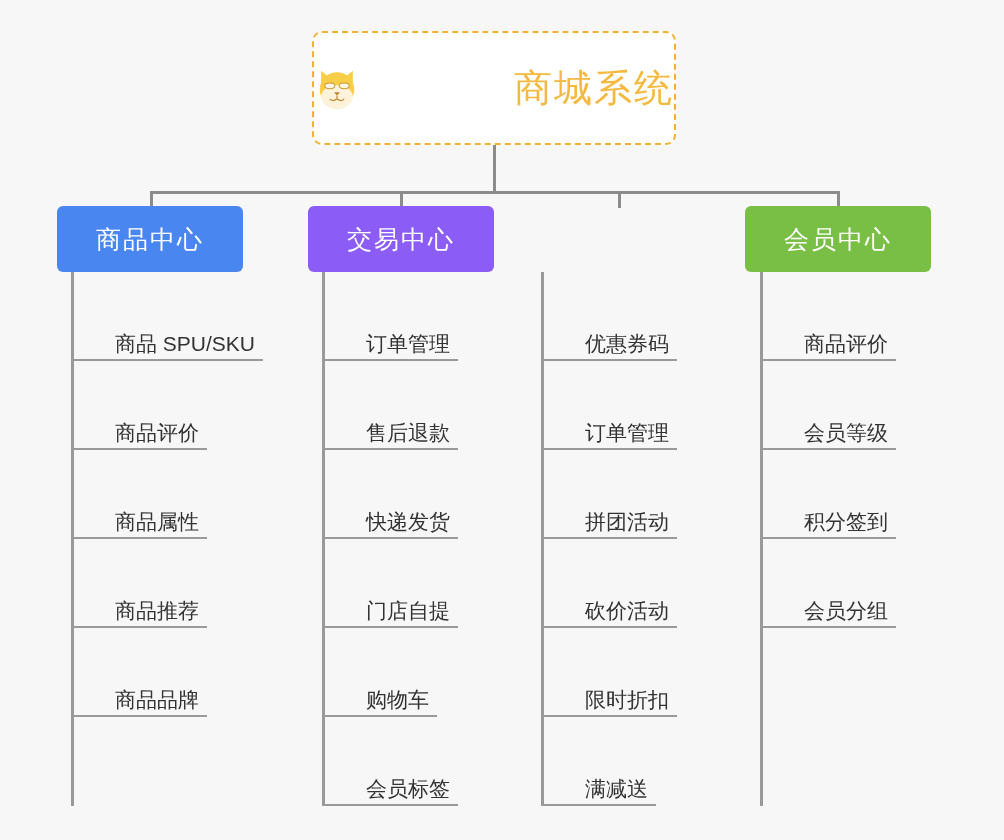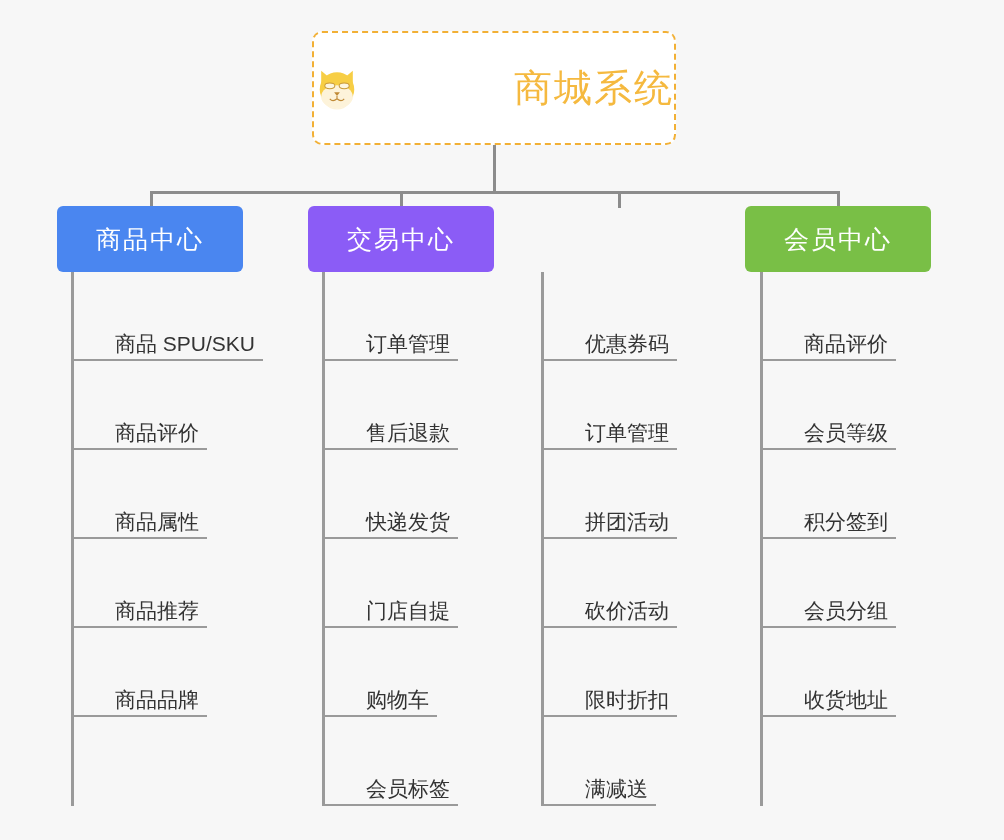--- a/index.html
+++ b/index.html
@@ -240,19 +240,15 @@
       <div class="leaf-underline" style="width: 136px;"></div>
     </div>
     <div class="leaf">
       <div class="leaf-label">积分签到</div>
       <div class="leaf-underline" style="width: 136px;"></div>
     </div>
     <div class="leaf">
       <div class="leaf-label">会员分组</div>
       <div class="leaf-underline" style="width: 136px;"></div>
     </div>
-    <div class="leaf">
-      <div class="leaf-label">收货地址</div>
-      <div class="leaf-underline" style="width: 136px;"></div>
-    </div>
   </div>
 
 </div>
 
 </body></html>

